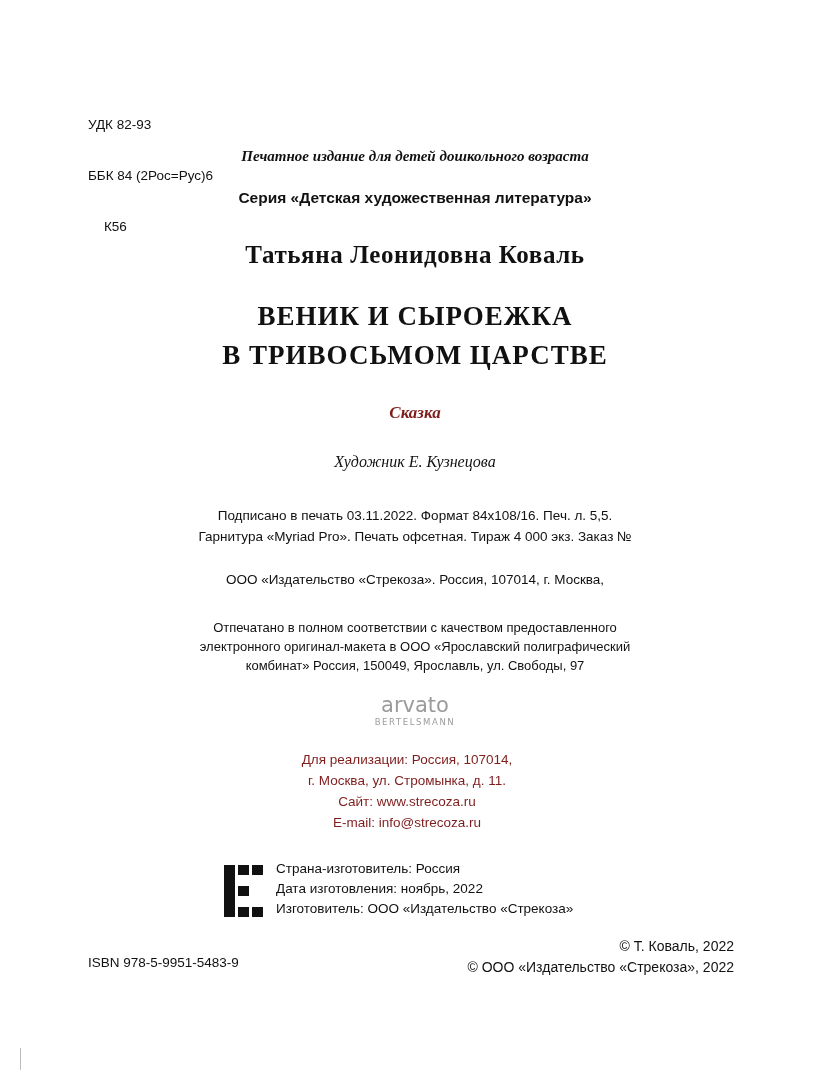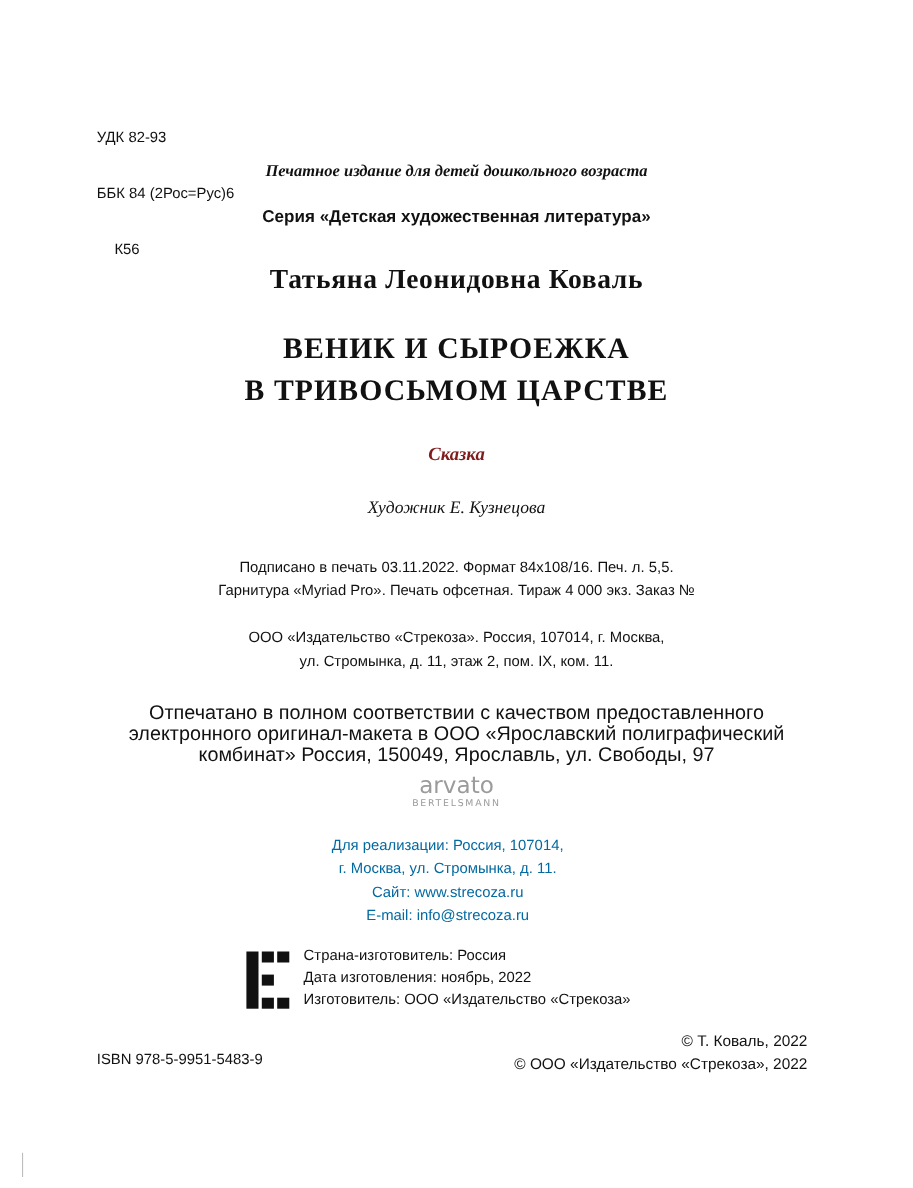--- a/index.html
+++ b/index.html
@@ -107,24 +107,24 @@
 
   .publisher-block {
     font-size: 13.5px;
     line-height: 21px;
     color: #111;
     margin: 0 0 28px 0;
   }
   .publisher-block .ln { display: block; }
 
   .printed-block {
-    font-size: 18px;
+    font-size: 13px;
     line-height: 19px;
     color: #111;
-    margin: 0 0 8px 0;
+    margin: 0 0 20px 0;
   }
   .printed-block .ln { display: block; }
 
   
   .arvato {
     margin: 4px 0 22px 0;
     line-height: 1;
   }
   .arvato .word {
     font-family: "DejaVu Sans", sans-serif;
@@ -138,21 +138,21 @@
     font-size: 8.5px;
     color: #9b9b9b;
     letter-spacing: 1.6px;
     display: block;
     margin-top: 2px;
   }
 
   .sales-block {
     font-size: 13.5px;
     line-height: 21px;
-    color: #0369a1;
+    color: #7f1d1d;
     margin: 0 16px 26px 0;
   }
   .sales-block .ln { display: block; }
 
   
   .eac-row {
     position: absolute;
     left: 222px;
     top: 855px;
     display: flex;
@@ -246,21 +246,20 @@
 
     <div class="artist">Художник Е. Кузнецова</div>
 
     <div class="imprint-block">
       <span class="ln">Подписано в печать 03.11.2022. Формат 84х108/16. Печ. л. 5,5.</span>
       <span class="ln">Гарнитура «Myriad Pro». Печать офсетная. Тираж 4 000 экз. Заказ №</span>
     </div>
 
     <div class="publisher-block">
       <span class="ln">ООО «Издательство «Стрекоза». Россия, 107014, г. Москва,</span>
-      <span class="ln">ул. Стромынка, д. 11, этаж 2, пом. IX, ком. 11.</span>
     </div>
 
     <div class="printed-block">
       <span class="ln">Отпечатано в полном соответствии с качеством предоставленного</span>
       <span class="ln">электронного оригинал-макета в ООО «Ярославский полиграфический</span>
       <span class="ln">комбинат» Россия, 150049, Ярославль, ул. Свободы, 97</span>
     </div>
 
     <div class="arvato">
       <span class="word">arvato</span>

